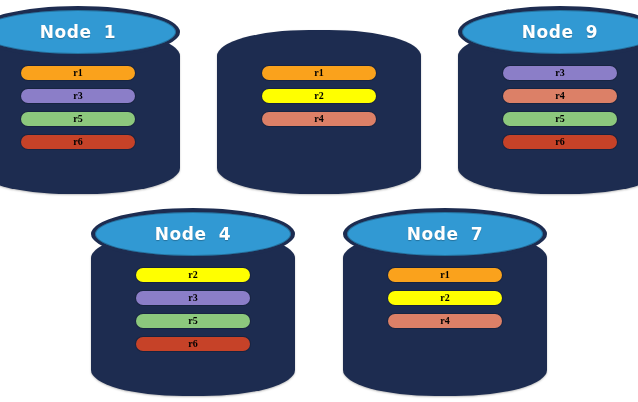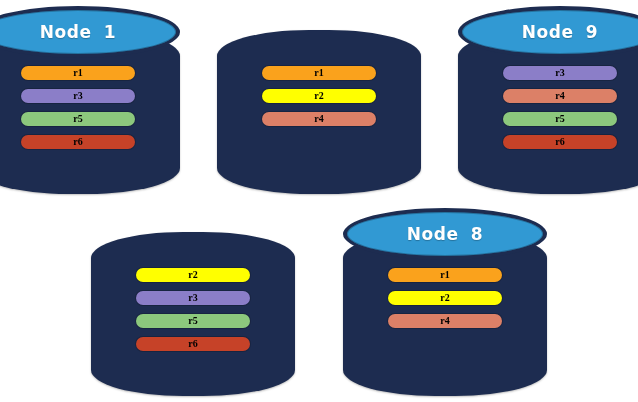--- a/index.html
+++ b/index.html
@@ -125,31 +125,34 @@
           <div class="bar" style="background: rgb(139, 126, 200);">r3</div>
           <div class="bar" style="background: rgb(220, 128, 103);">r4</div>
           <div class="bar" style="background: rgb(140, 200, 125);">r5</div>
           <div class="bar" style="background: rgb(198, 66, 40);">r6</div>
         </div>
       </div>
     </div>
   <div class="row row-bottom">
       <div class="cylinder">
         <div class="cyl-body"></div>
+        <div class="cyl-top">
+          <span class="node-label">Node 4</span>
+        </div>
         <div class="bars">
           <div class="bar" style="background: rgb(255, 255, 0);">r2</div>
           <div class="bar" style="background: rgb(139, 126, 200);">r3</div>
           <div class="bar" style="background: rgb(140, 200, 125);">r5</div>
           <div class="bar" style="background: rgb(198, 66, 40);">r6</div>
         </div>
       </div>
       <div class="cylinder">
         <div class="cyl-body"></div>
         <div class="cyl-top">
-          <span class="node-label">Node 8</span>
+          <span class="node-label">Node 7</span>
         </div>
         <div class="bars">
           <div class="bar" style="background: rgb(250, 162, 28);">r1</div>
           <div class="bar" style="background: rgb(255, 255, 0);">r2</div>
           <div class="bar" style="background: rgb(220, 128, 103);">r4</div>
         </div>
       </div>
     </div>
 </div>
 

